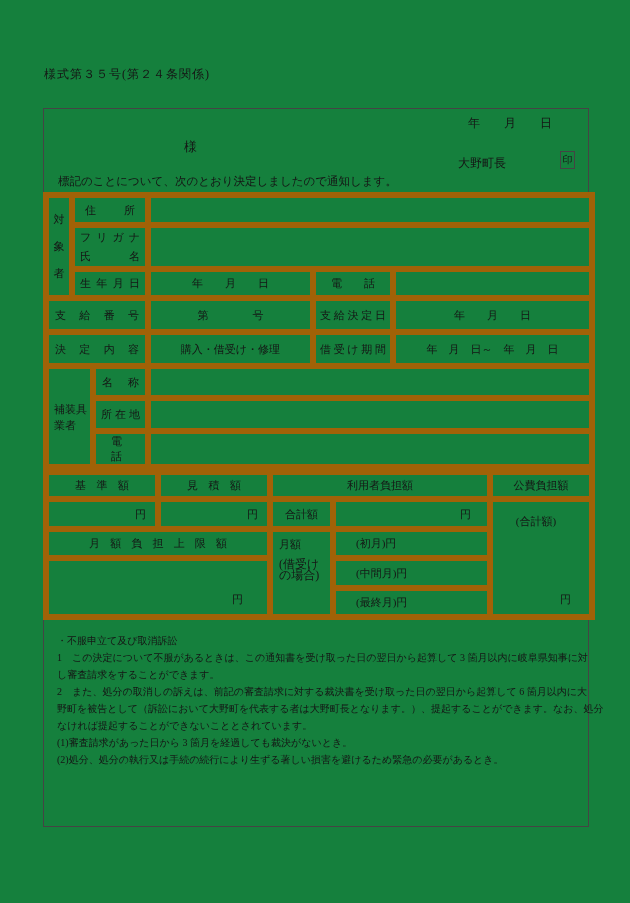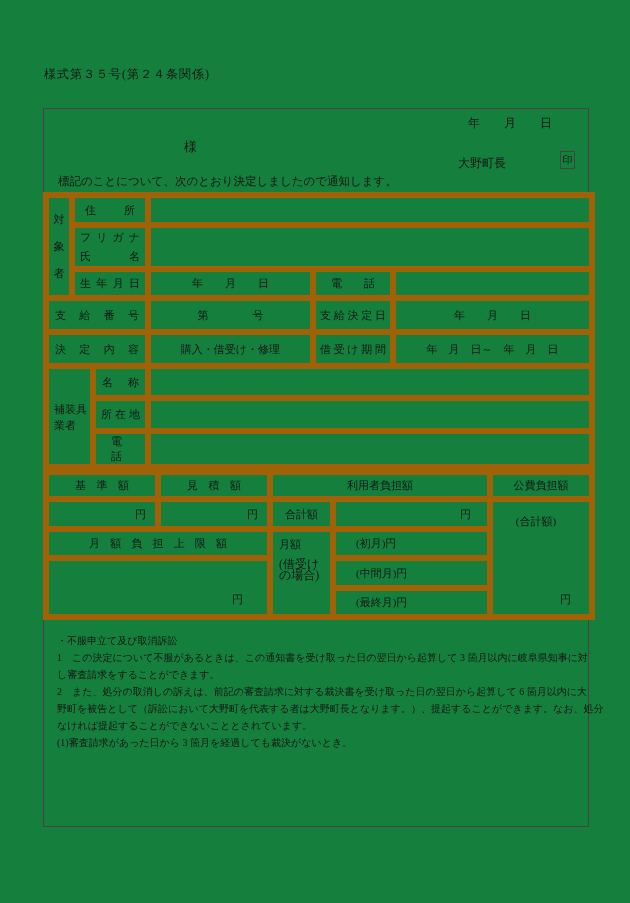--- a/index.html
+++ b/index.html
@@ -193,16 +193,17 @@
       </table>
 
     <div class="notes">
         <div>・不服申立て及び取消訴訟</div>
         <div>1　この決定について不服があるときは、この通知書を受け取った日の翌日から起算して 3 箇月以内に岐阜県知事に対</div>
         <div>し審査請求をすることができます。</div>
         <div>2　また、処分の取消しの訴えは、前記の審査請求に対する裁決書を受け取った日の翌日から起算して 6 箇月以内に大</div>
         <div>野町を被告として（訴訟において大野町を代表する者は大野町長となります。）、提起することができます。なお、処分</div>
         <div>なければ提起することができないこととされています。</div>
         <div>(1)審査請求があった日から 3 箇月を経過しても裁決がないとき。</div>
+        <div>(2)処分、処分の執行又は手続の続行により生ずる著しい損害を避けるため緊急の必要があるとき。</div>
       </div>
 
   </div>
 </div>
 
 </body></html>

